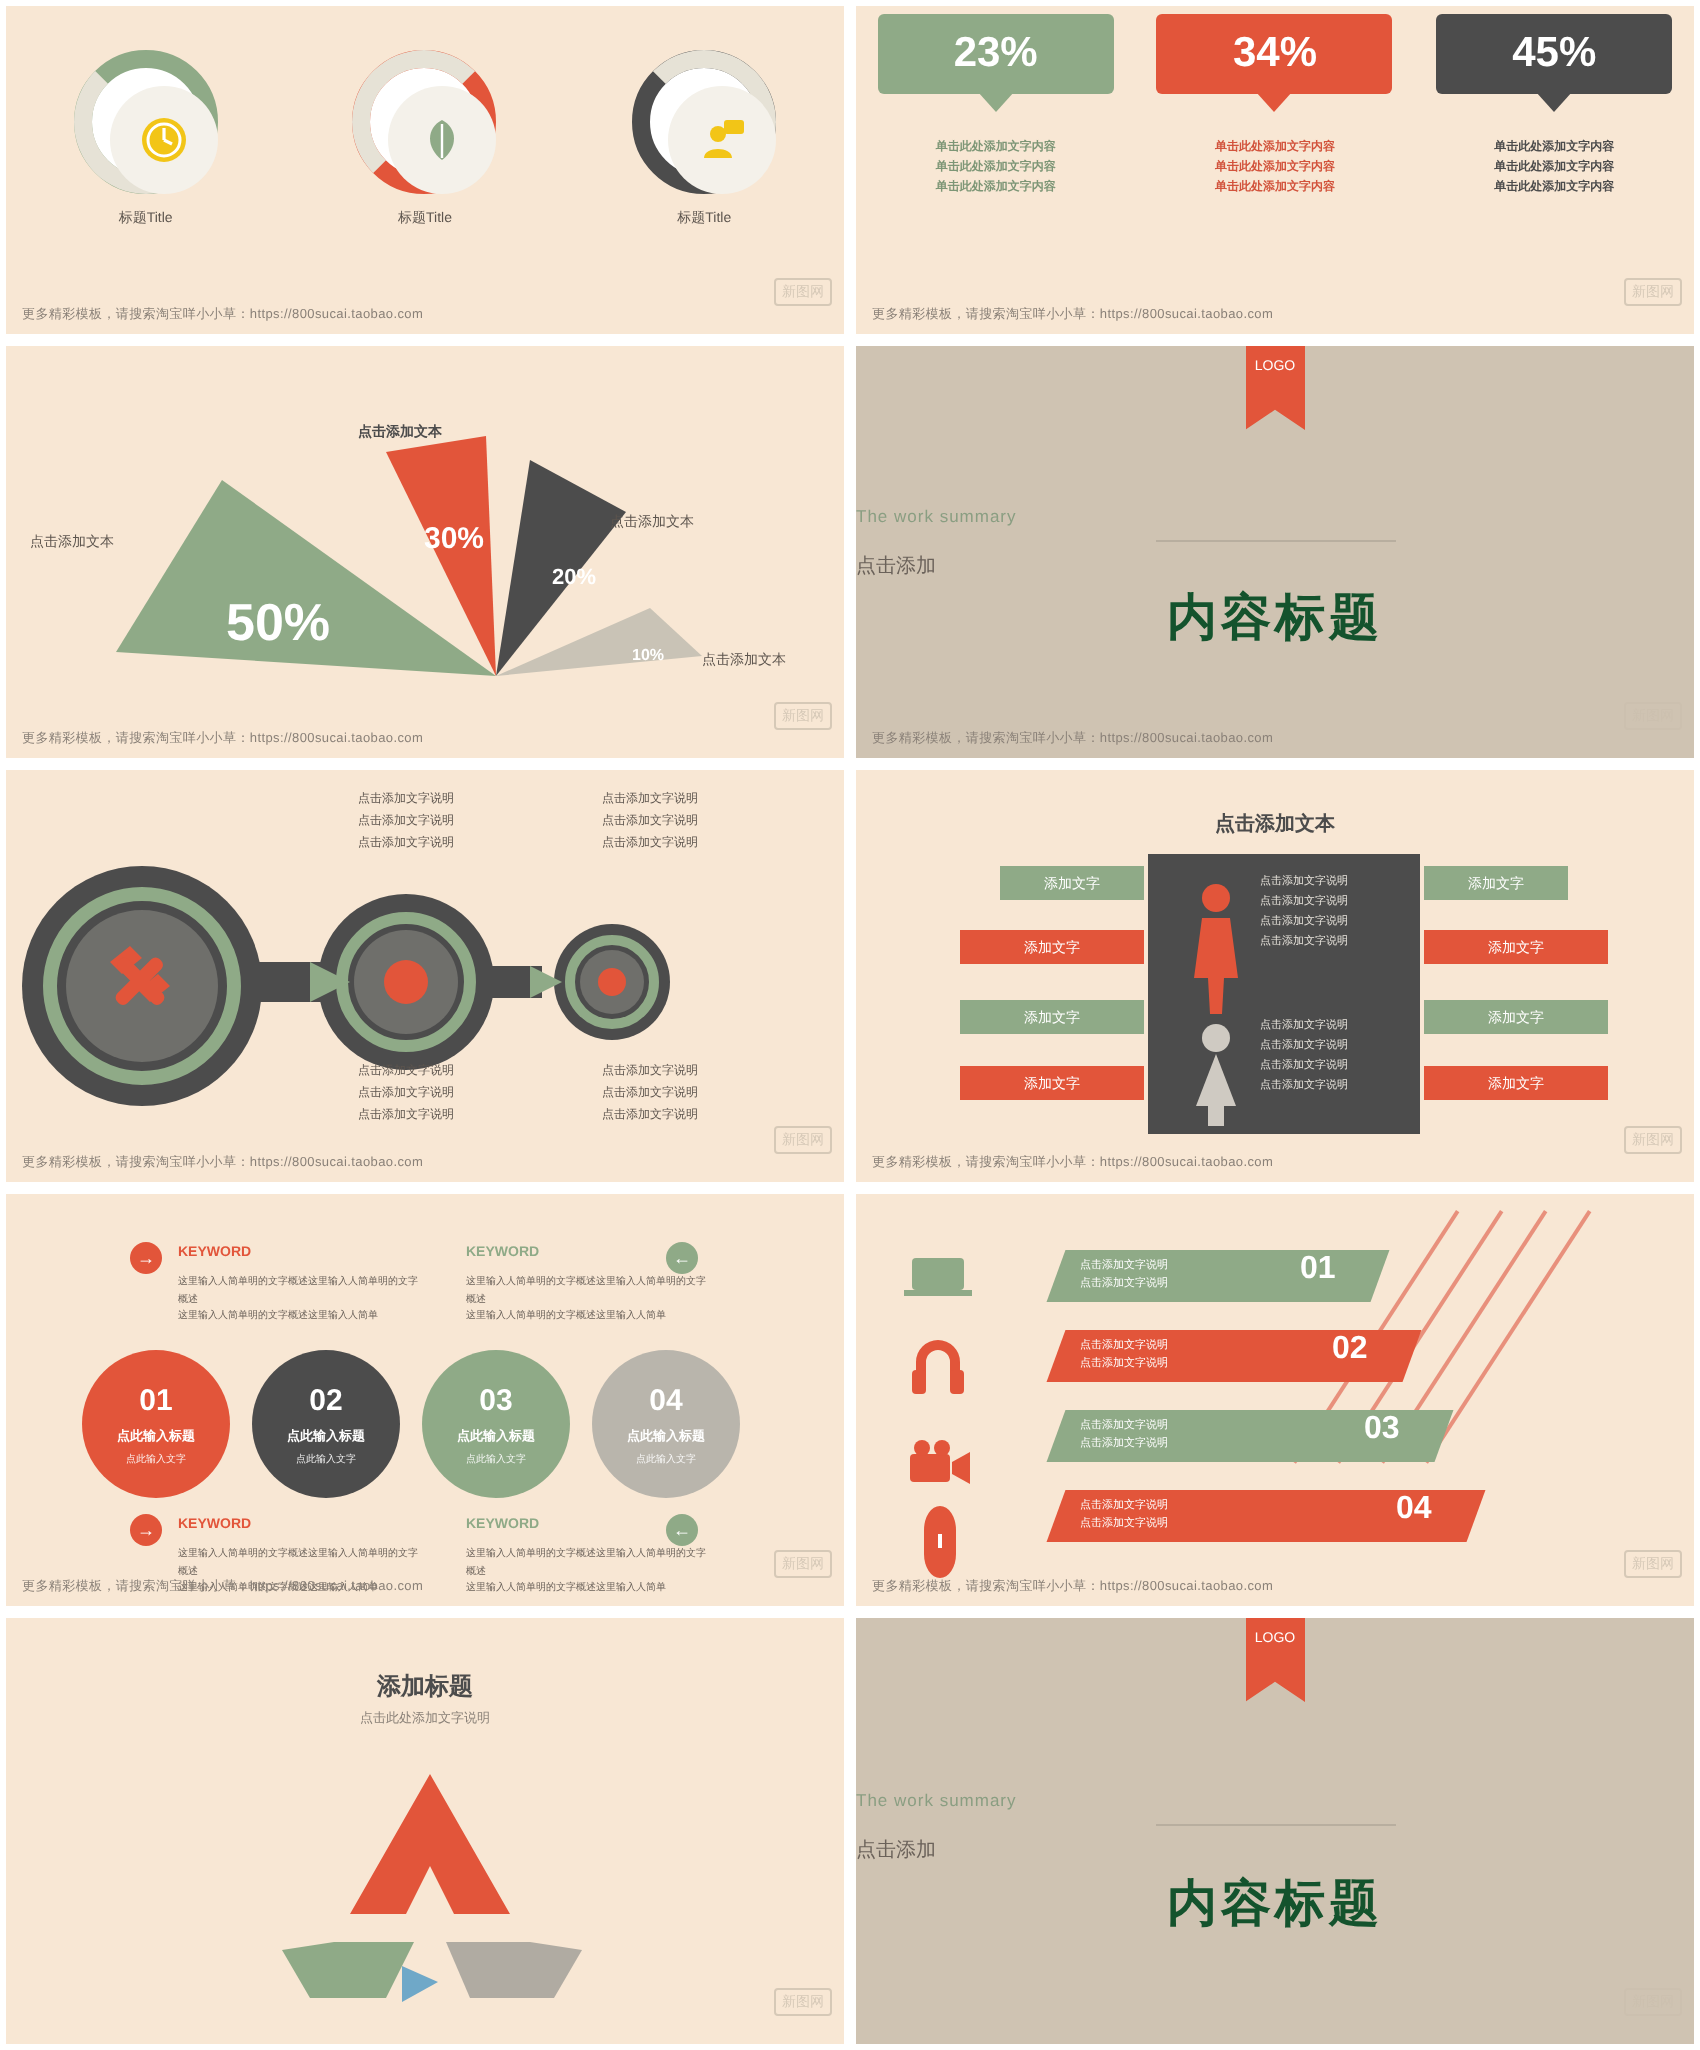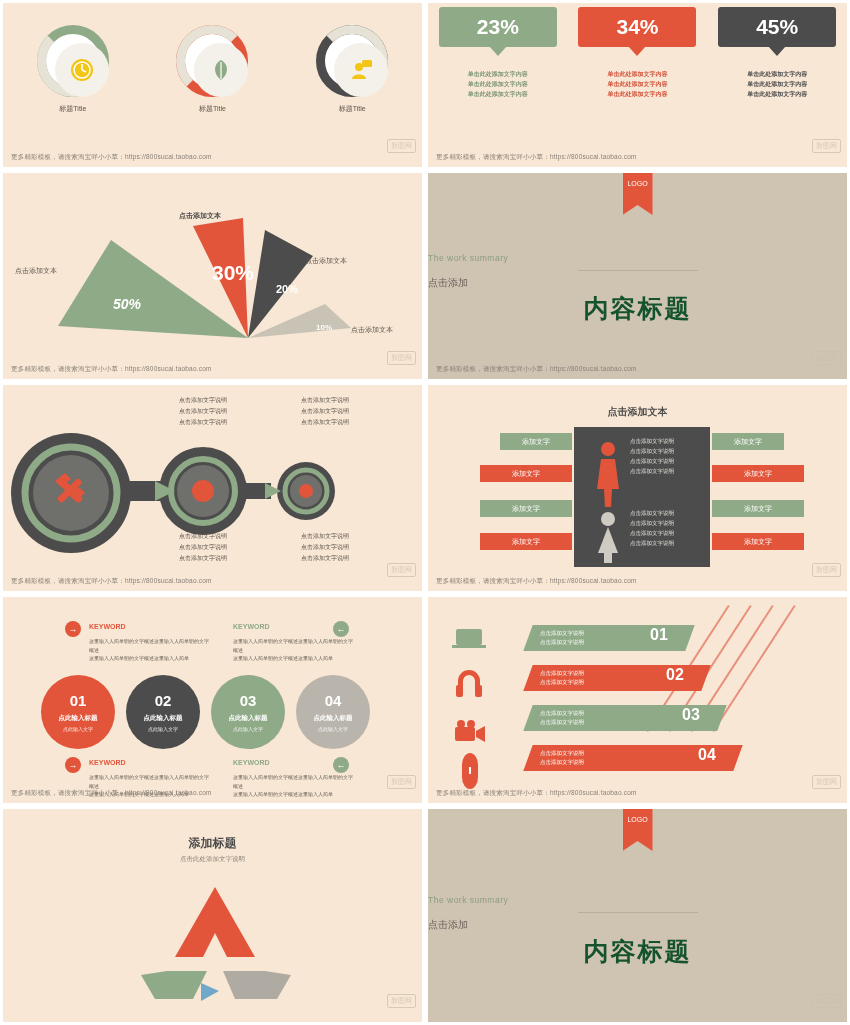--- a/index.html
+++ b/index.html
@@ -258,22 +258,22 @@
     <div class="wm">新图网</div>
   </div>
 
   <div class="slide beige">
     <svg width="425" height="200" viewBox="0 0 425 200" style="position:absolute;left:0;top:5px;">
       <polygon points="245,160 55,148 108,62" fill="#8faa87"></polygon>
       <polygon points="245,160 190,48 240,40" fill="#e2553a"></polygon>
       <polygon points="245,160 262,52 310,78" fill="#4c4c4c"></polygon>
       <polygon points="245,160 322,126 348,150" fill="#c9c3b6"></polygon>
     </svg>
-    <div class="pct" style="left:110px;top:123px;font-size:14px;font-style:italic;">50%</div>
-    <div class="pct" style="left:209px;top:88px;font-size:21px;">30%</div>
+    <div class="pct" style="left:110px;top:123px;font-size:26px;">50%</div>
+    <div class="pct" style="left:209px;top:88px;font-size:15px;">30%</div>
     <div class="pct" style="left:273px;top:110px;font-size:11px;">20%</div>
     <div class="pct" style="left:313px;top:150px;font-size:8px;">10%</div>
 
     <div class="lbl" style="left:12px;top:93px;">点击添加文本</div>
     <div class="lbl" style="left:176px;top:38px;font-weight:bold;color:#4c4c4c;">点击添加文本</div>
     <div class="lbl" style="left:302px;top:83px;">点击添加文本</div>
     <div class="lbl" style="left:348px;top:152px;">点击添加文本</div>
 
     <div class="footer">更多精彩模板，请搜索淘宝咩小小草：https://800sucai.taobao.com</div>
     <div class="wm">新图网</div>

